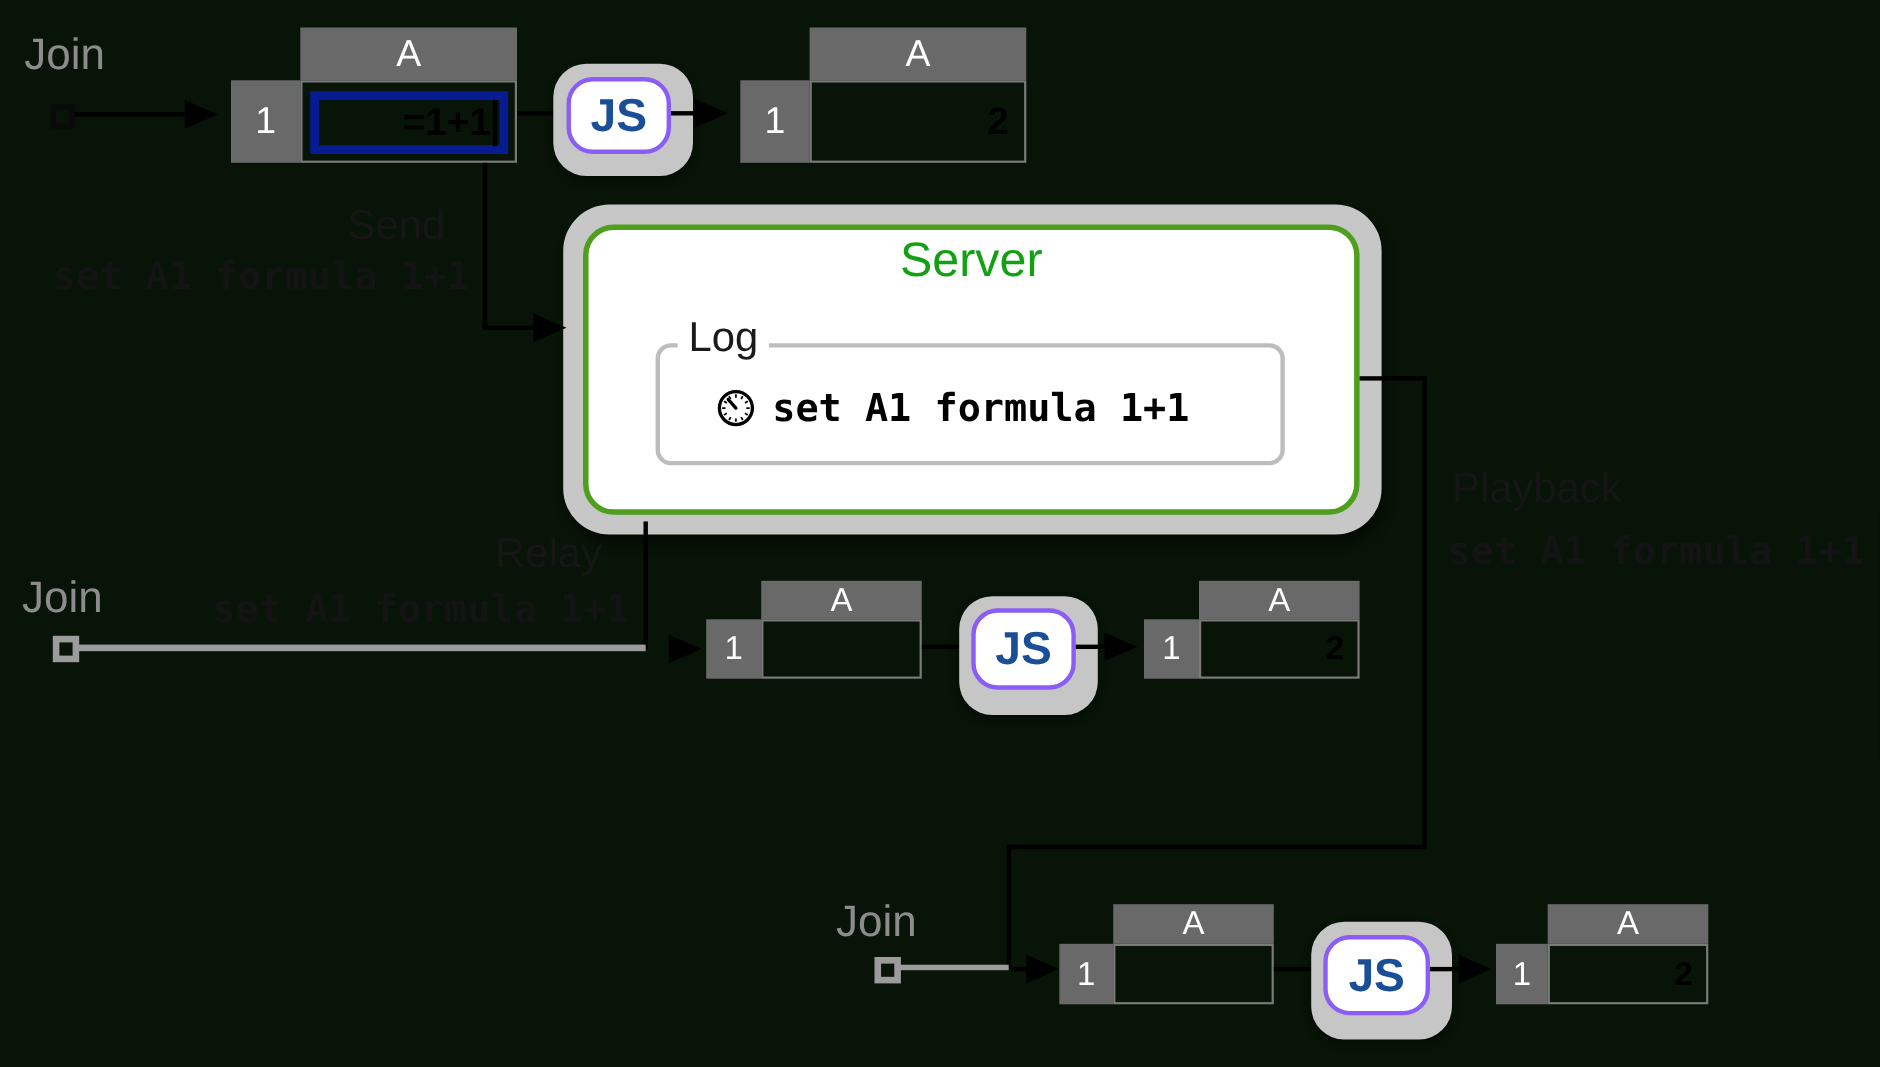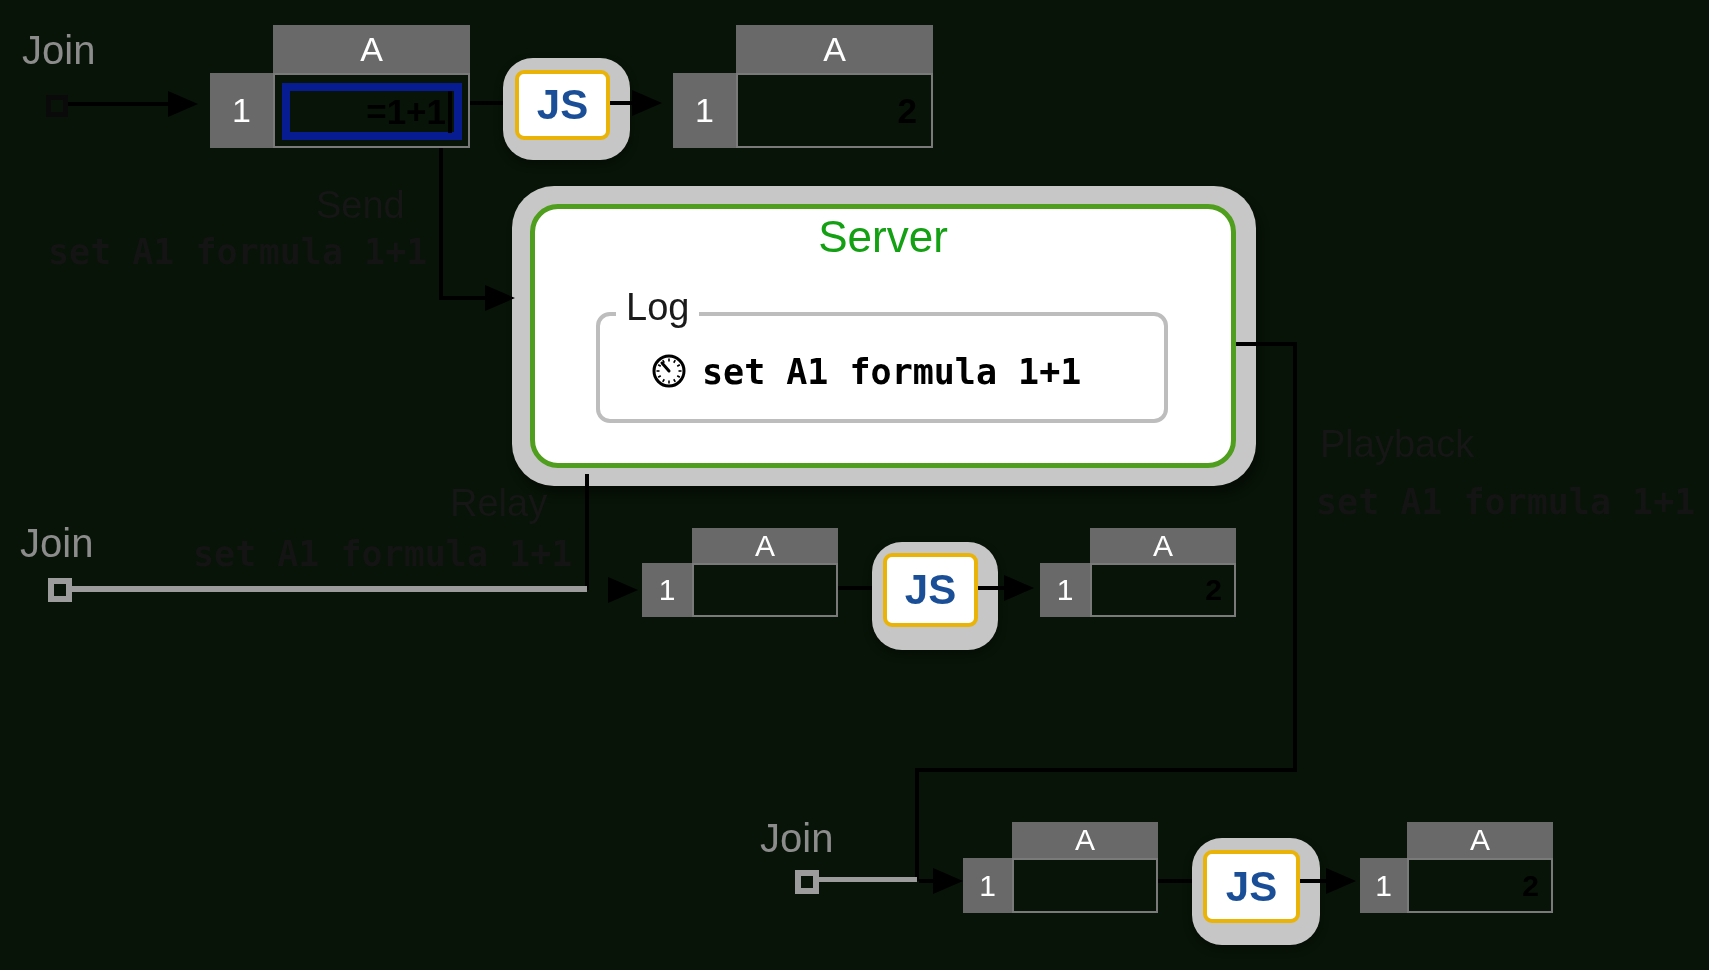--- a/index.html
+++ b/index.html
@@ -27,21 +27,21 @@
   .sh-row{position:absolute;background:#696969;color:#fff;display:flex;align-items:center;justify-content:center;}
   .sh-cell{position:absolute;border:2px solid #7a7a7a;box-sizing:border-box;display:flex;align-items:center;justify-content:flex-end;color:#000;font-weight:bold;}
   .big .sh-col,.big .sh-row{font-size:34px;}
   .big .sh-cell{font-size:35px;padding-right:14px;}
   .small .sh-col,.small .sh-row{font-size:30px;}
   .small .sh-cell{font-size:30px;padding-right:12px;}
   .sel{position:absolute;border:8px solid #081c92;box-sizing:border-box;display:flex;align-items:center;justify-content:flex-end;padding-right:2px;color:#000;font-weight:bold;font-size:35px;}
   .cursor{display:inline-block;width:4px;height:42px;background:#000;margin-left:2px;}
   
   .js-shadow{position:absolute;background:#c6c6c6;border-radius:30px;box-shadow:0 4px 8px rgba(0,0,0,.35);}
-  .js-box{position:absolute;background:#fff;border:4px solid #eab308;border-radius:9px;box-sizing:border-box;display:flex;align-items:center;justify-content:center;color:#1a4f98;font-weight:bold;font-size:42px;}
+  .js-box{position:absolute;background:#fff;border:4px solid #8b5cf6;border-radius:24px;box-sizing:border-box;display:flex;align-items:center;justify-content:center;color:#1a4f98;font-weight:bold;font-size:42px;}
   
   .server-shadow{position:absolute;left:512px;top:186px;width:744px;height:300px;background:#c7c7c7;border-radius:42px;box-shadow:4px 8px 10px rgba(0,0,0,.4);}
   .server-box{position:absolute;left:530px;top:204px;width:706px;height:264px;background:#fff;border:5px solid #4f9e1d;border-radius:28px;box-sizing:border-box;}
   .server-title{position:absolute;left:530px;top:212px;width:706px;text-align:center;color:#13a013;font-size:44px;}
   .log-fieldset{position:absolute;left:596px;top:312px;width:572px;height:111px;border:4px solid #bdbdbd;border-radius:14px;box-sizing:border-box;}
   .log-legend{position:absolute;left:616px;top:286px;background:#fff;padding:0 10px;color:#1a1a1a;font-size:38px;}
   .log-text{position:absolute;left:702px;top:352px;height:40px;line-height:40px;color:#000;font-weight:bold;font-size:35px;font-family:"DejaVu Sans Mono",monospace;}
   
   .faint-label{position:absolute;color:#161616;font-size:38px;}
   .faint-cmd{position:absolute;color:#141414;font-size:35px;font-weight:bold;font-family:"DejaVu Sans Mono",monospace;}

